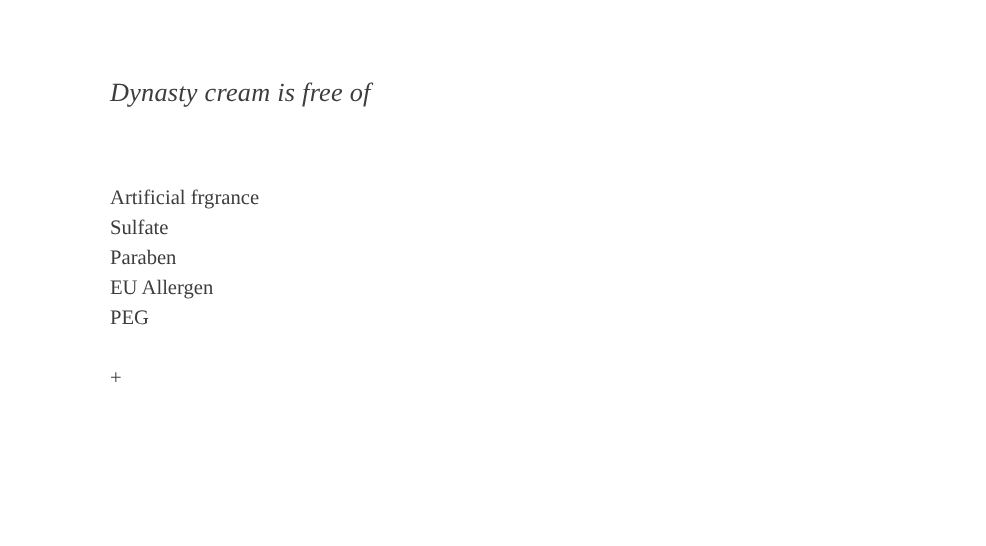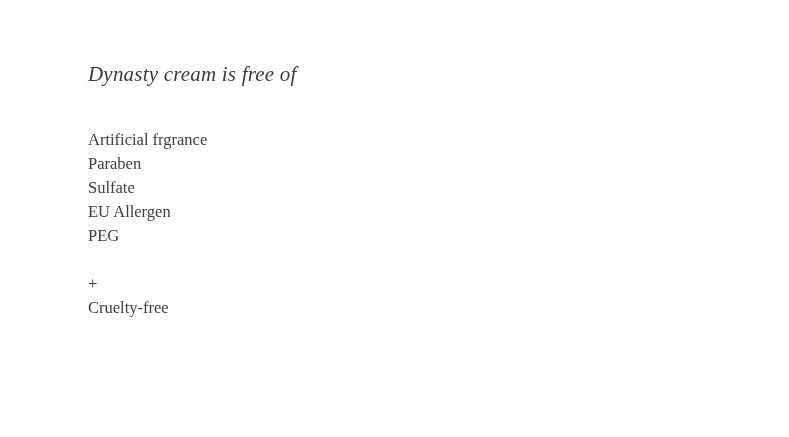--- a/index.html
+++ b/index.html
@@ -24,21 +24,21 @@
   .heading {
     margin: 0;
     font-size: 21px;
     font-style: italic;
     font-weight: 400;
     line-height: 25px;
     letter-spacing: 0.2px;
     color: #3d3d3d;
   }
   .free-of-list {
-    margin-top: 41px;
+    margin-top: 59px;
     font-size: 16.5px;
     line-height: 24px;
     font-weight: 400;
   }
   .free-of-item,
   .plus-line,
   .extra-item {
     height: 24px;
     white-space: nowrap;
   }
@@ -48,23 +48,22 @@
 </style>
 </head>
 <body>
 
 <div class="page">
 
   <h1 class="heading">Dynasty cream is free of</h1>
 
   <div class="free-of-list">
     <div class="free-of-item">Artificial frgrance</div>
+    <div class="free-of-item">Sulfate</div>
     <div class="free-of-item">Paraben</div>
-    <div class="free-of-item">Sulfate</div>
     <div class="free-of-item">EU Allergen</div>
     <div class="free-of-item">PEG</div>
 
     <div class="plus-line">+</div>
 
-    <div class="extra-item">Cruelty-free</div>
   </div>
 
 </div>
 
 </body></html>

